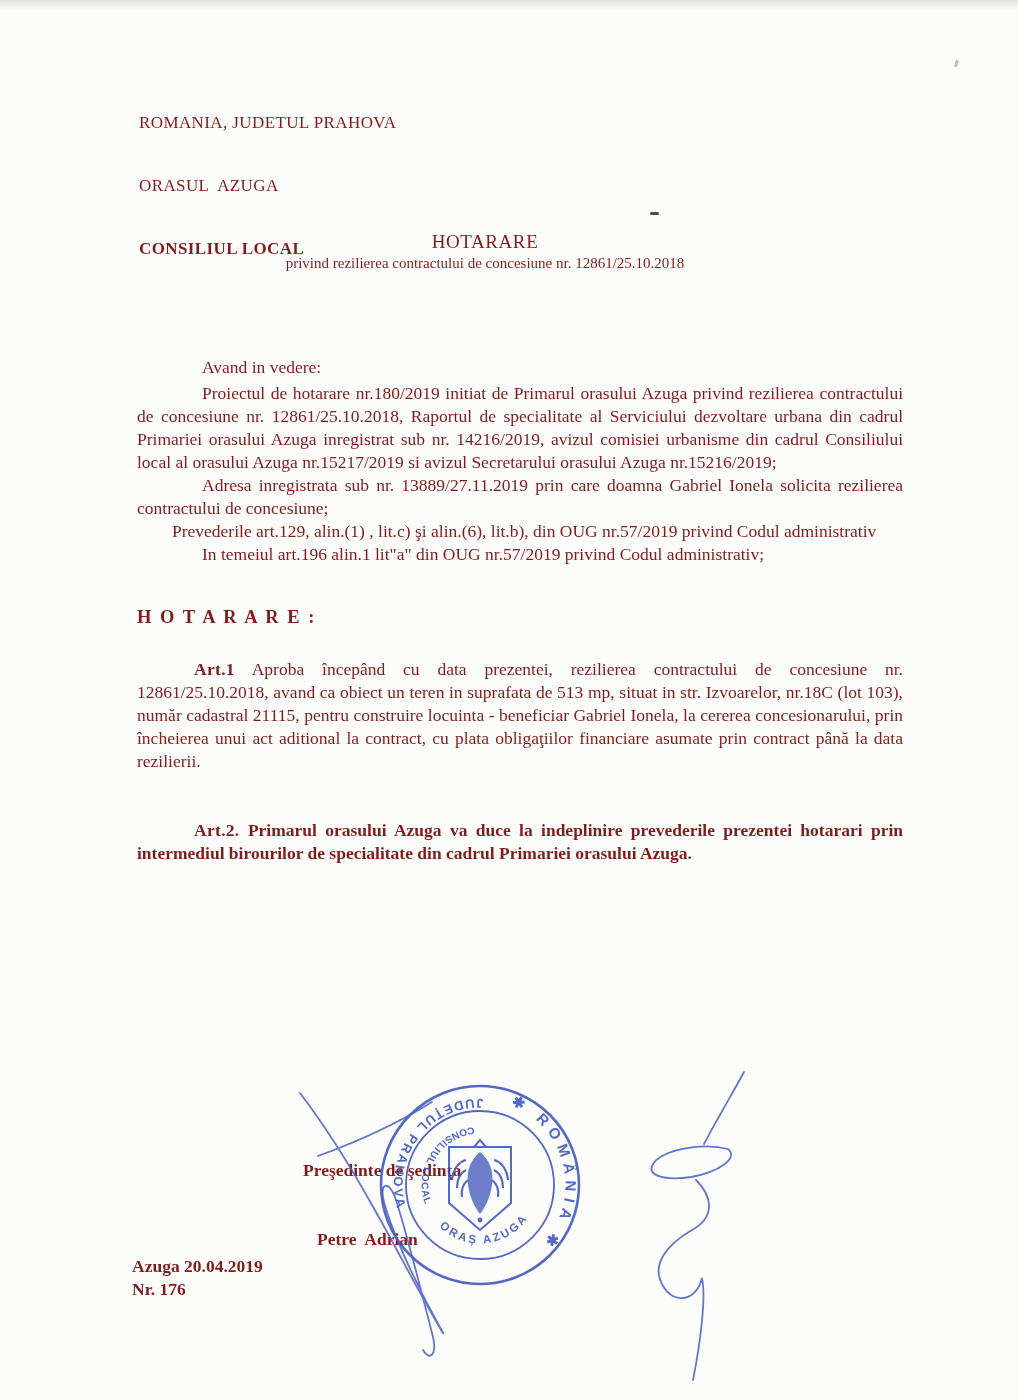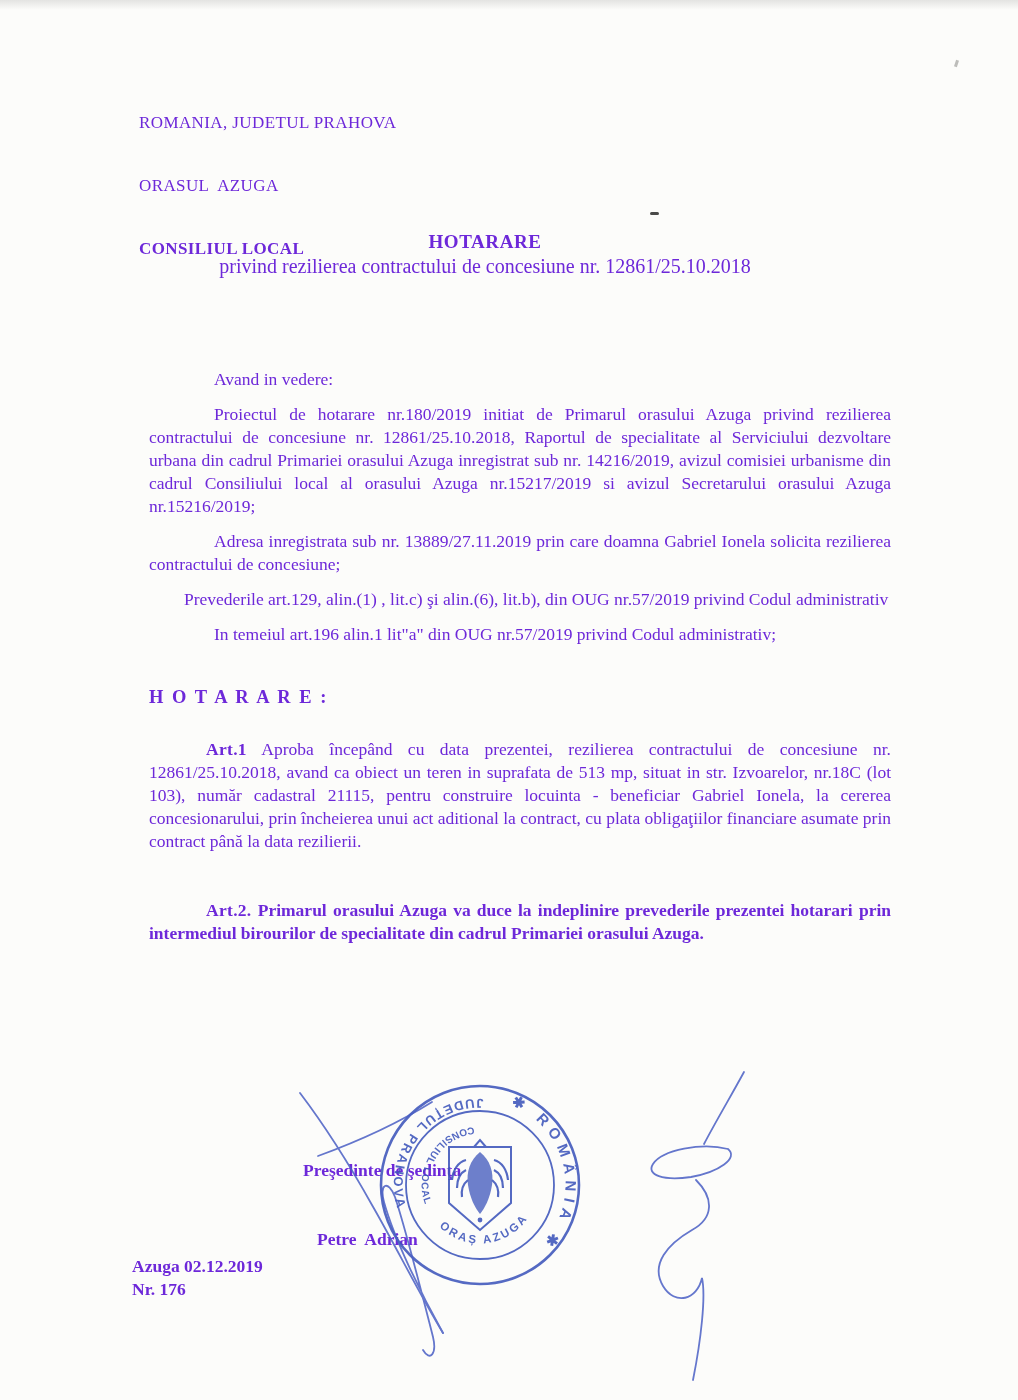--- a/index.html
+++ b/index.html
@@ -5,54 +5,54 @@
   html,body{margin:0;padding:0;}
   body{
     width:1018px;height:1400px;
     background:#f2f2f0;
     font-family:"Liberation Serif", serif;
   }
   .paper{
     position:relative;
     width:1018px;height:1400px;
     background:#fcfcfa;
-    color:#6d28d9;
+    color:#7f1d1d;
     overflow:hidden;
   }
   .paper::before{ 
     content:"";position:absolute;left:0;top:0;width:100%;height:10px;
     background:linear-gradient(#e3e3e1,rgba(255,255,255,0));
     pointer-events:none;
   }
   .doc-header{
     position:absolute;left:139px;top:70px;
     font-size:17px;line-height:21px;letter-spacing:.4px;
     white-space:pre-wrap;
   }
   .doc-header .bold{font-weight:bold;}
   .doc-title{
     position:absolute;left:100px;top:231px;width:770px;
     text-align:center;
   }
-  .doc-title .main{font-size:19px;font-weight:bold;letter-spacing:.6px;text-align:center;}
-  .doc-title .subtitle{font-size:20px;margin-top:2px;}
+  .doc-title .main{font-size:19px;font-weight:normal;letter-spacing:.6px;text-align:center;}
+  .doc-title .subtitle{font-size:15px;margin-top:2px;}
   .artifact-dash{
     position:absolute;left:650px;top:212px;width:9px;height:3px;
     background:#4a4a48;border-radius:2px;
   }
   .artifact-dot{
     position:absolute;left:955px;top:60px;width:3px;height:7px;
     background:#bdbdba;transform:rotate(18deg);
   }
   .body-text{
     position:absolute;left:137px;top:356px;width:766px;
     font-size:17.5px;line-height:23px;
     text-align:justify;
   }
-  .body-text p{margin:12px;}
+  .body-text p{margin:0;}
   .intro-line{text-indent:65px;margin-bottom:3px !important;}
   .para{text-indent:65px;}
   .para.small-indent{text-indent:35px;}
   .adoption{font-weight:bold;text-indent:65px;margin-top:13px !important;}
   .decision-heading{
     text-align:left;font-weight:bold;font-size:18.5px;letter-spacing:2px;
     margin-top:40px !important;
   }
   .article{text-indent:57px;margin-top:29px !important;}
   .article.second{margin-top:46px !important;font-weight:bold;}
@@ -114,21 +114,21 @@
     <p class="article second"><b>Art.2.</b> <span>Primarul orasului Azuga va duce la indeplinire prevederile prezentei hotarari prin intermediul birourilor de specialitate din cadrul Primariei orasului Azuga.</span></p>
   </div>
 
   <div class="sig-left">
     <div>Preşedinte de şedinţa</div>
     <div class="name">Petre  Adrian</div>
   </div>
 
 
   <div class="doc-footer">
-    <div>Azuga 02.12.2019</div>
+    <div>Azuga 20.04.2019</div>
     <div>Nr. 176</div>
   </div>
 
   <svg class="ink-overlay" width="1018" height="1400" viewBox="0 0 1018 1400">
     <g stroke="#3d55bb" fill="none" opacity="0.88">
 
       <circle cx="480" cy="1185" r="99" stroke-width="2.6"></circle>
       <circle cx="480" cy="1185" r="74" stroke-width="1.8"></circle>
 
       <defs>

